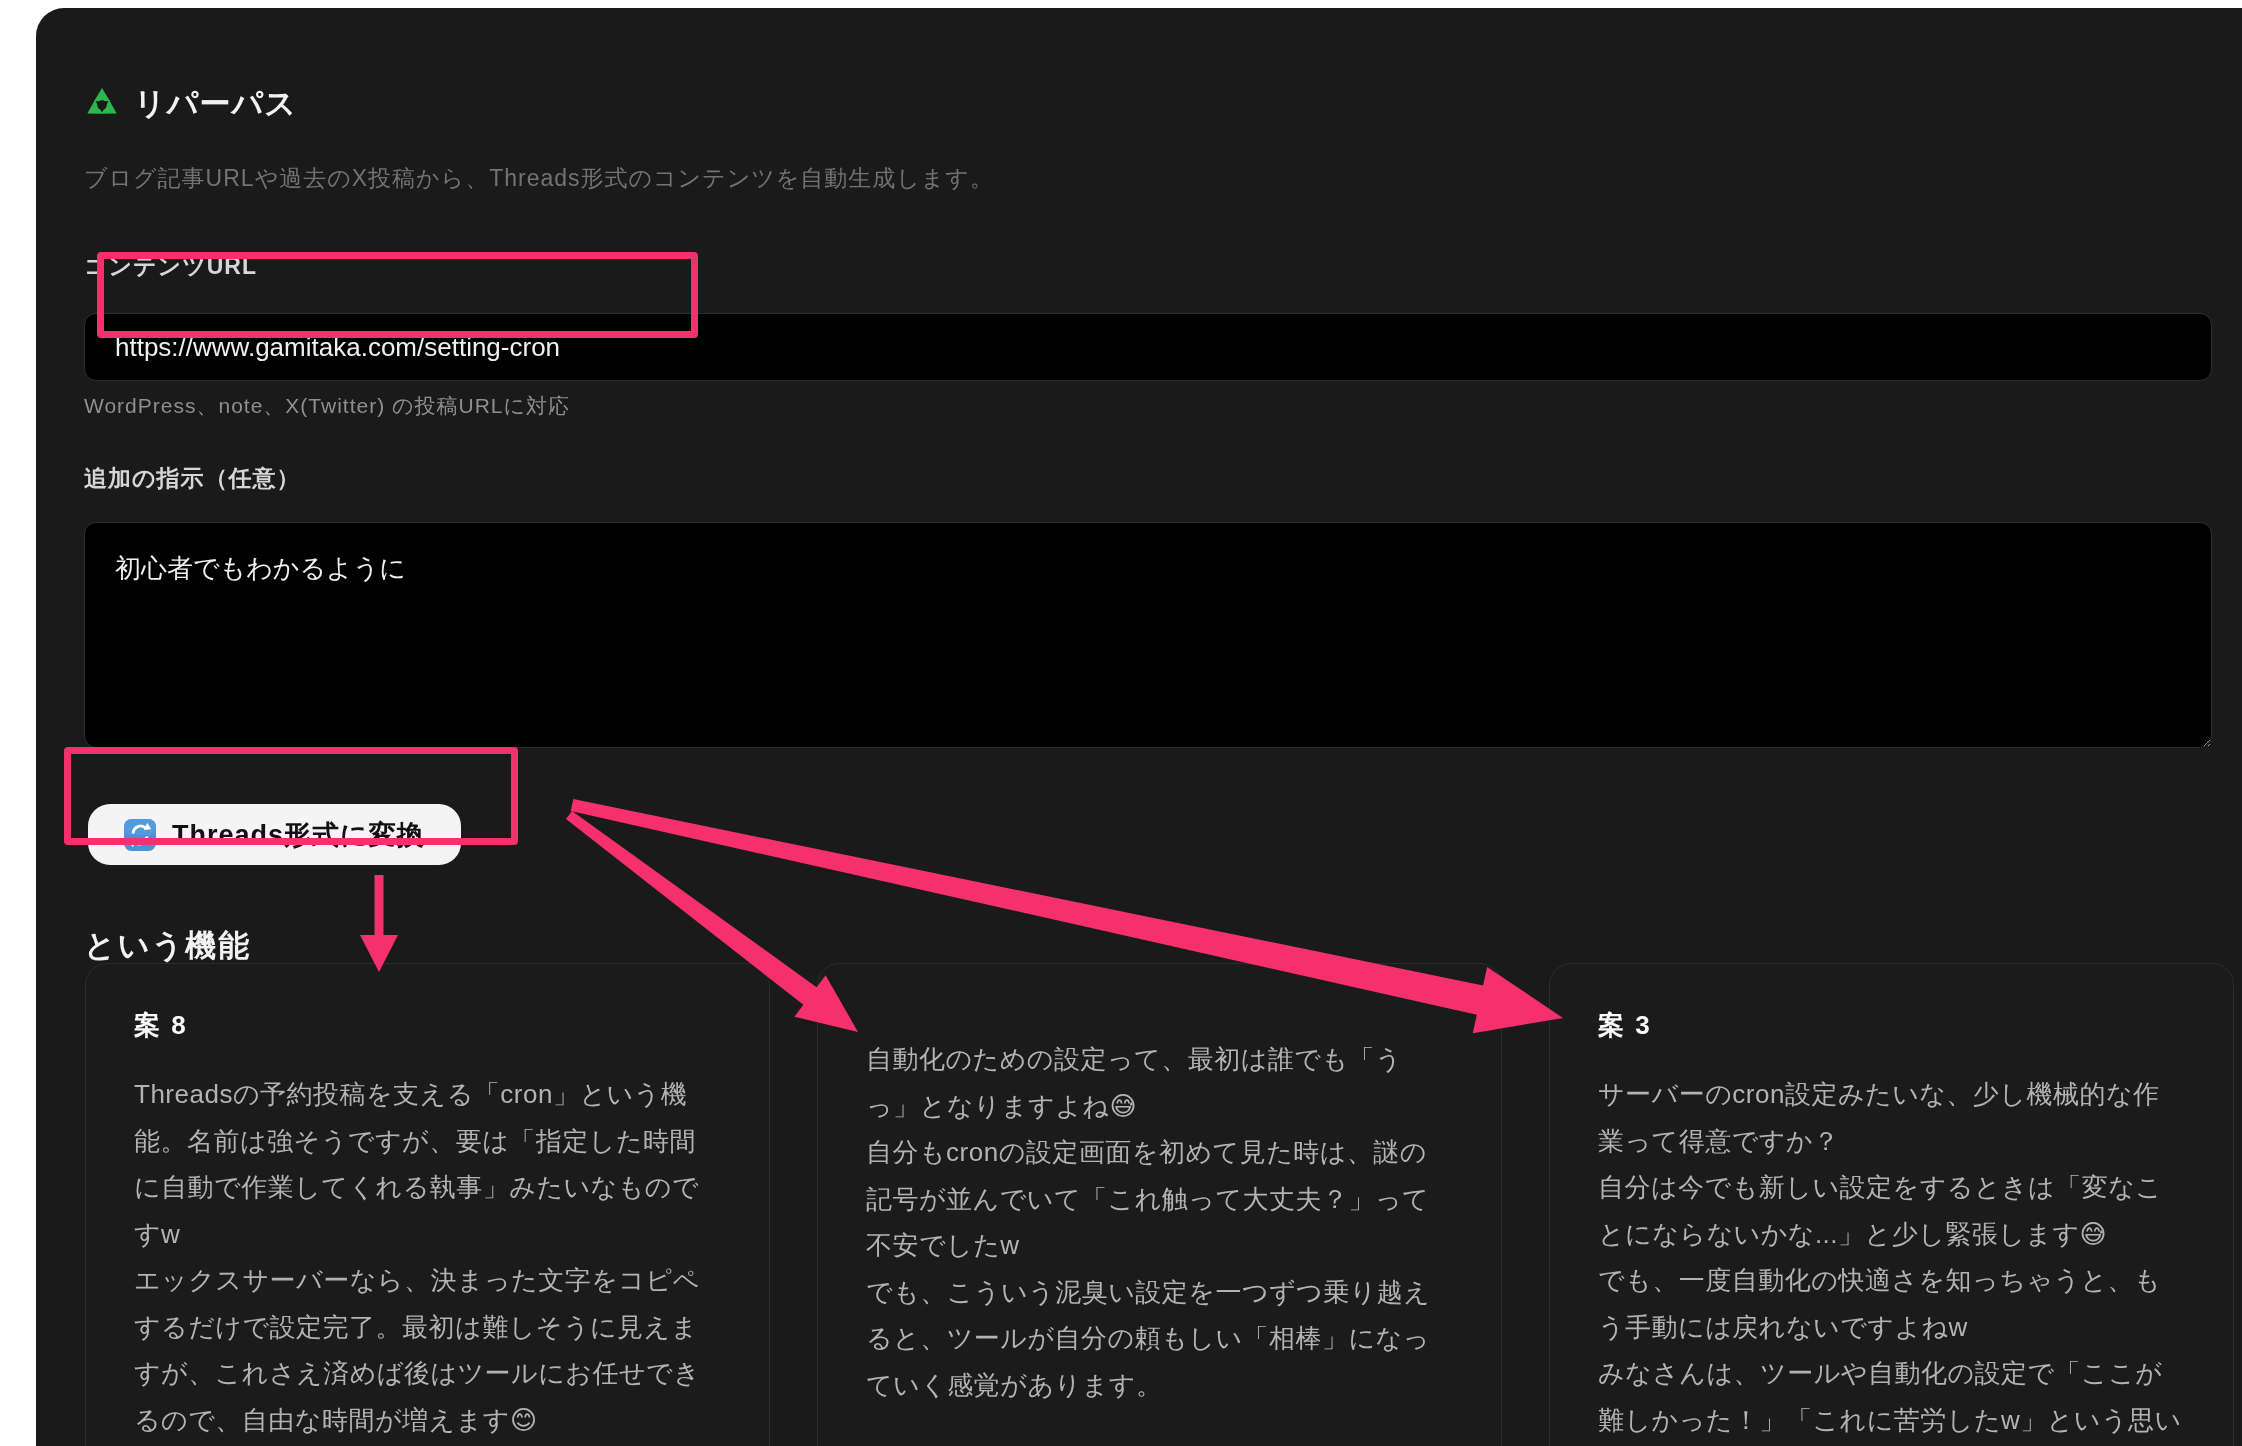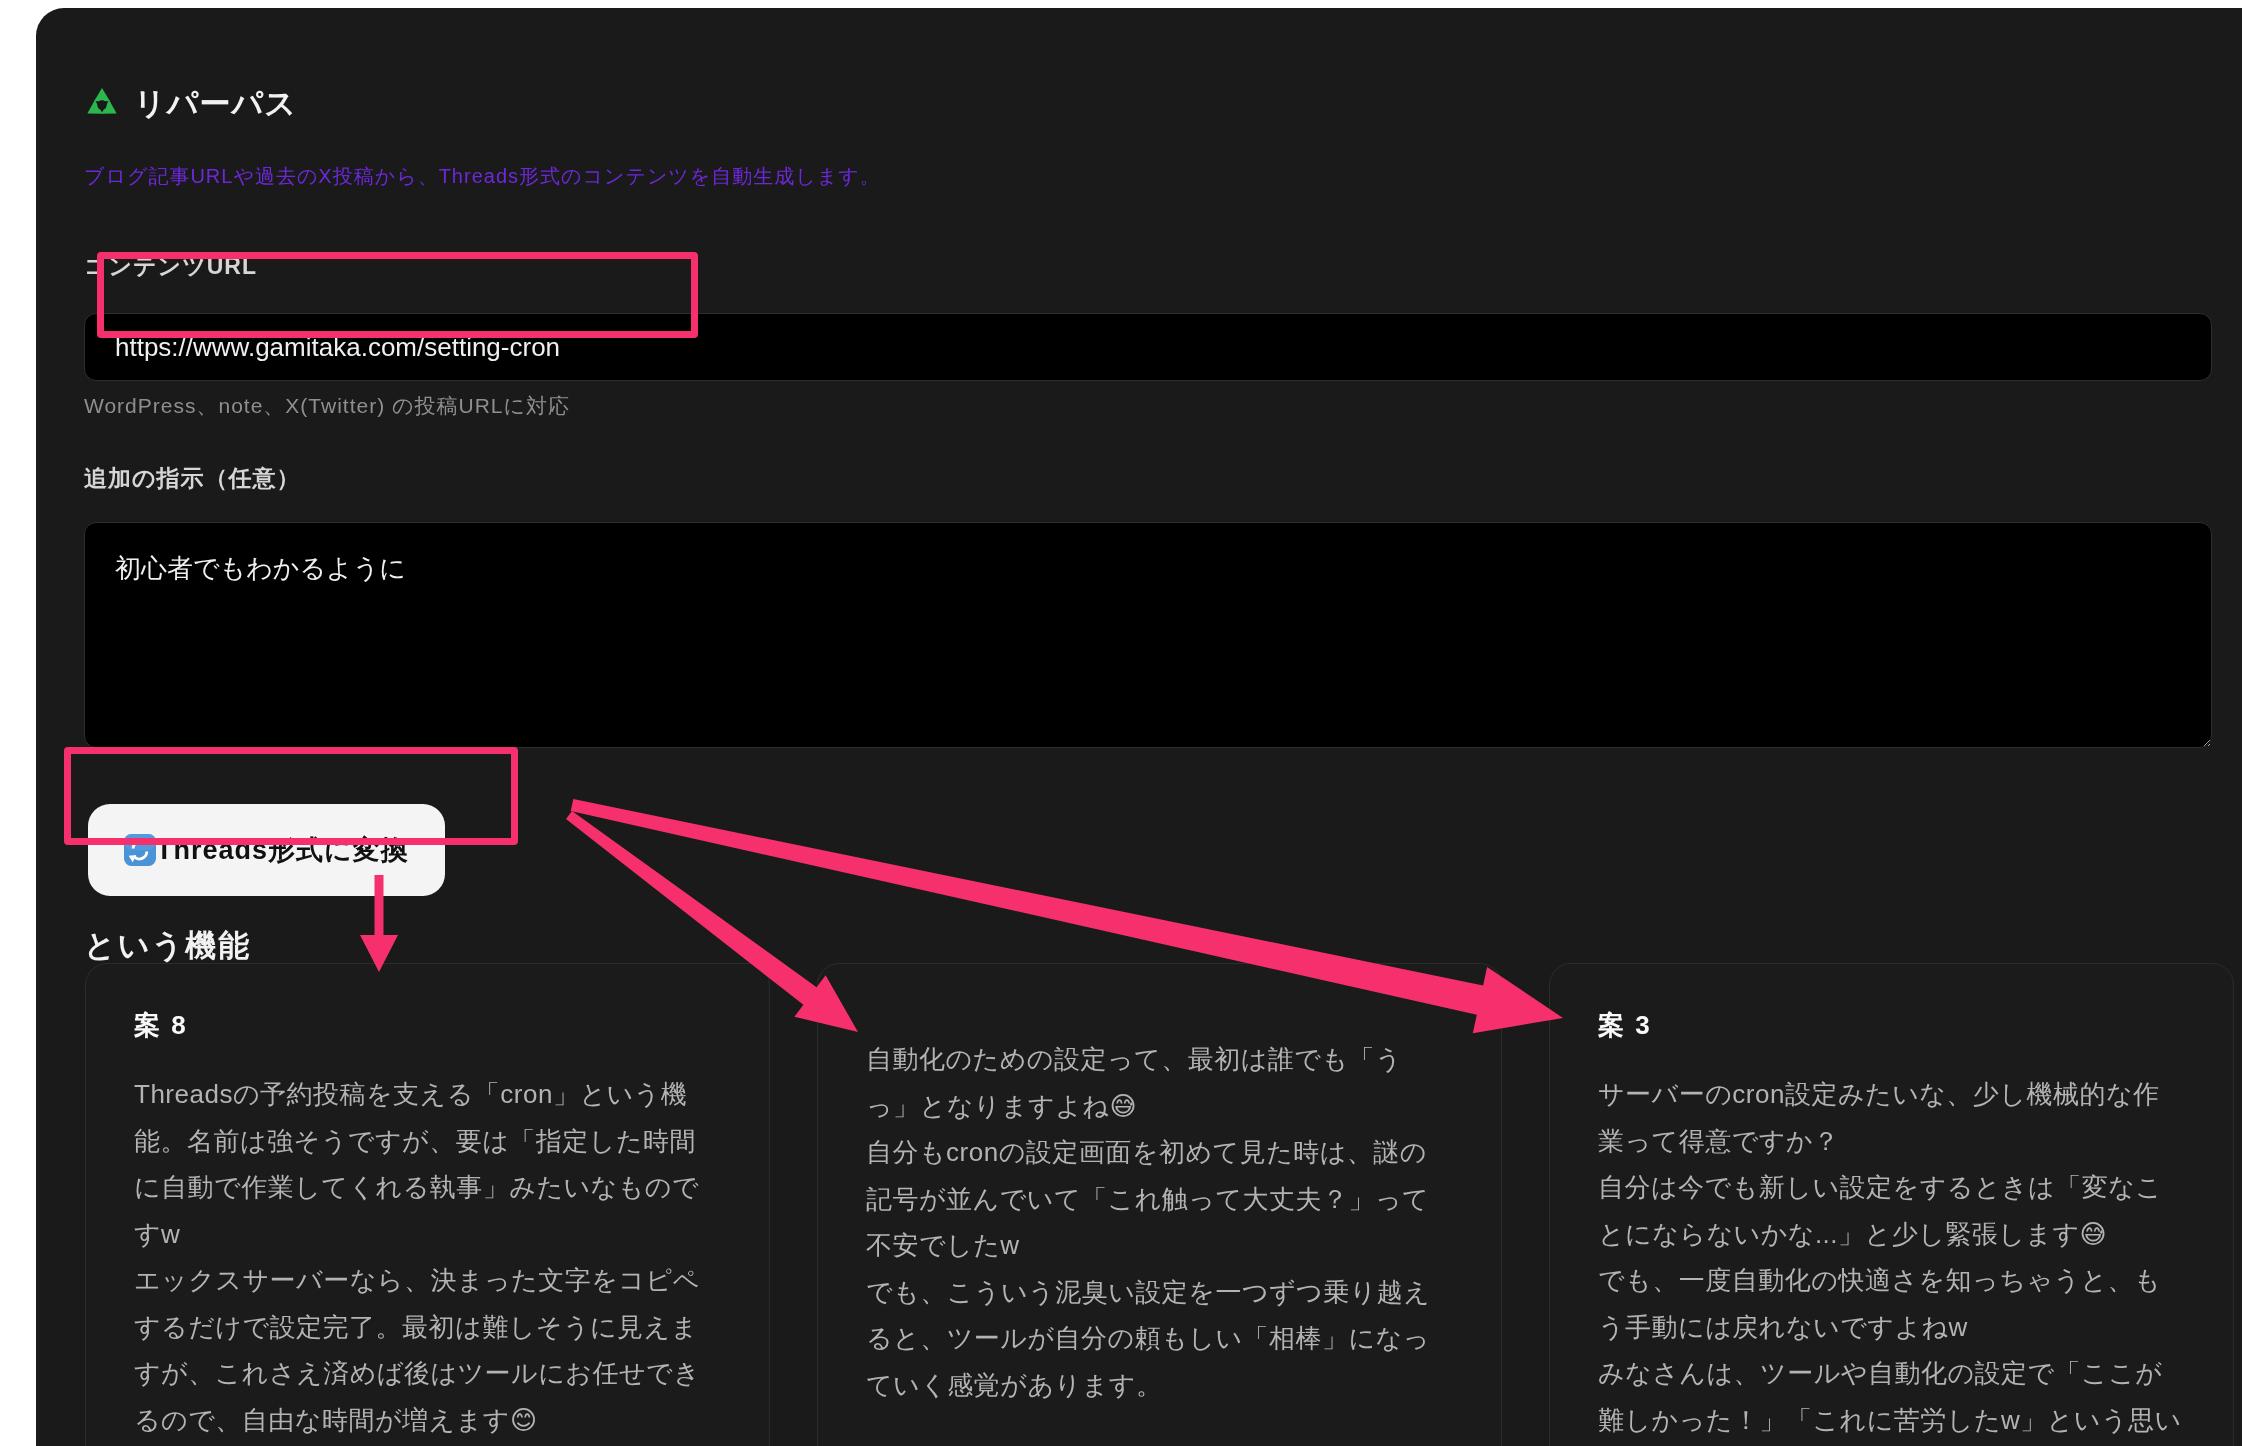--- a/index.html
+++ b/index.html
@@ -12,21 +12,21 @@
   .panel {
     position:absolute; left:36px; top:8px; width:2206px; height:1438px;
     background:#1a1a1a; border-top-left-radius:28px;
   }
   .abs { position:absolute;margin-top:45px; }
 
   .title-row { left:84px; top:38px; display:flex; align-items:center; gap:14px; }
   .title-row h1 { color:#f2f2f2; font-size:31px; font-weight:bold; letter-spacing:1px; }
   .recycle-icon { width:36px; height:36px; display:inline-block; }
 
-  .app-desc { left:84px; top:118px; color:#6d28d9; font-size:20px; letter-spacing:1px; }
+  .app-desc { left:84px; top:118px; color:#737373; font-size:23px; letter-spacing:1px; }
 
   .field-label { color:#d6d6d6; font-size:23px; font-weight:bold; letter-spacing:1px; }
   .url-label { left:84px; top:206px; }
   .inst-label { left:84px; top:418px; }
 
   .url-input {
     left:84px; top:268px; width:2128px; height:68px;
     background:#000; border:1px solid #2e2e2e; border-radius:12px;
     color:#f0f0f0; font-size:26px; padding:0 30px;
     font-family:"Liberation Sans","DejaVu Sans",sans-serif; outline:none;
@@ -35,23 +35,23 @@
 
   .inst-textarea {
     left:84px; top:477px; width:2128px; height:226px;
     background:#000; border:1px solid #2e2e2e; border-radius:12px;
     color:#f0f0f0; font-size:26px; padding:26px 30px; line-height:1.5;
     font-family:"Liberation Sans","DejaVu Sans",sans-serif; outline:none;
     resize:both;
   }
 
   .convert-btn {
-    left:88px; top:759px; height:92px; padding:0 36px;
+    left:88px; top:759px; height:61px; padding:0 36px;
     background:#f4f4f4; border:none; border-radius:22px;
-    display:flex; align-items:center; gap:0; cursor:pointer;
+    display:flex; align-items:center; gap:16px; cursor:pointer;
     color:#111; font-size:27px; font-weight:bold; letter-spacing:1px;
     font-family:"Liberation Sans","DejaVu Sans",sans-serif;
   }
   .refresh-icon { width:32px; height:32px; display:inline-block; }
 
   .results-heading { left:84px; top:880px; color:#f2f2f2; font-size:31px; font-weight:bold; letter-spacing:2px; }
 
   .card {
     position:absolute; top:963px; width:685px; height:560px;
     background:#1b1b1b; border:1px solid #2c2c2c; border-radius:22px;

